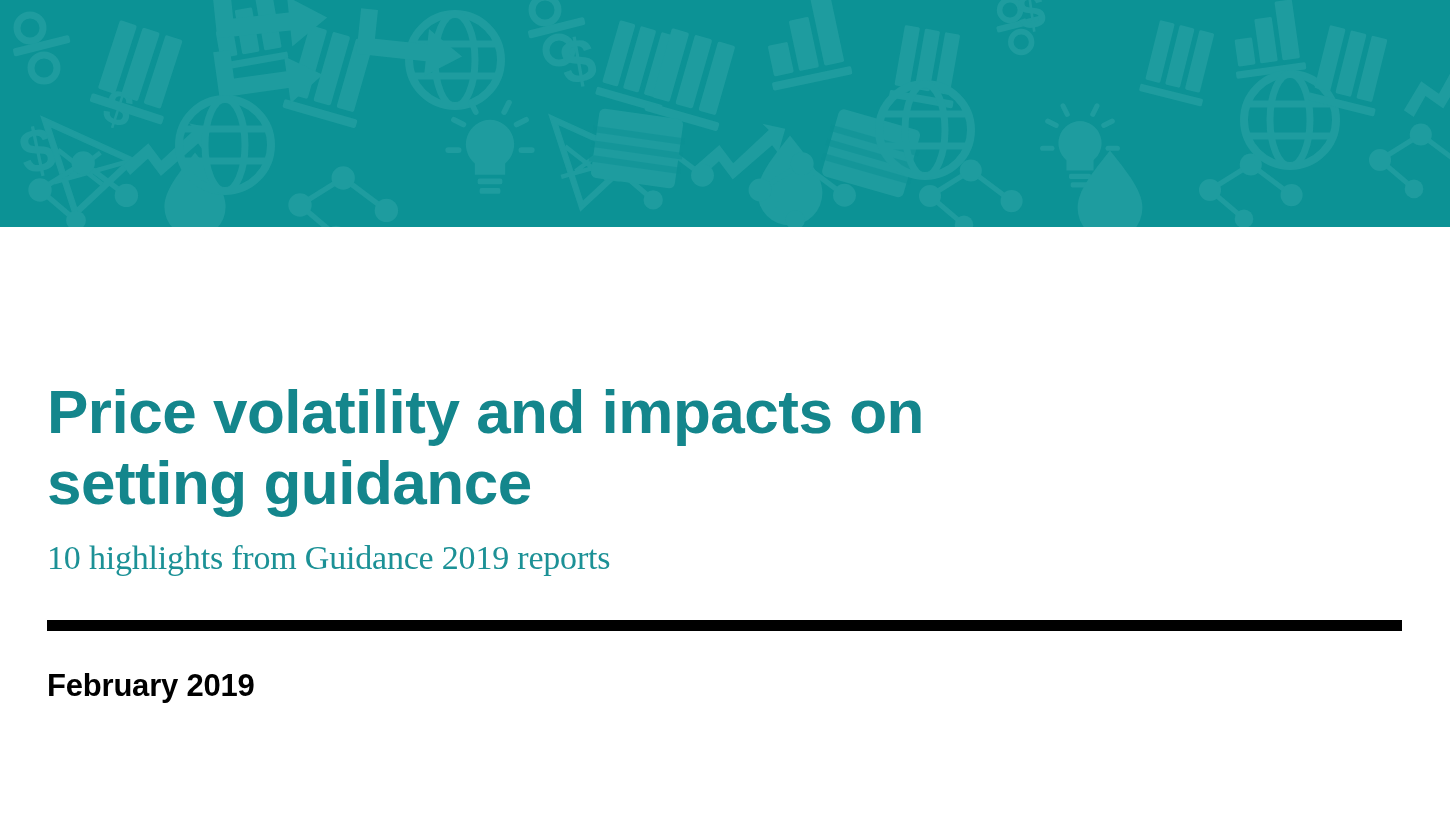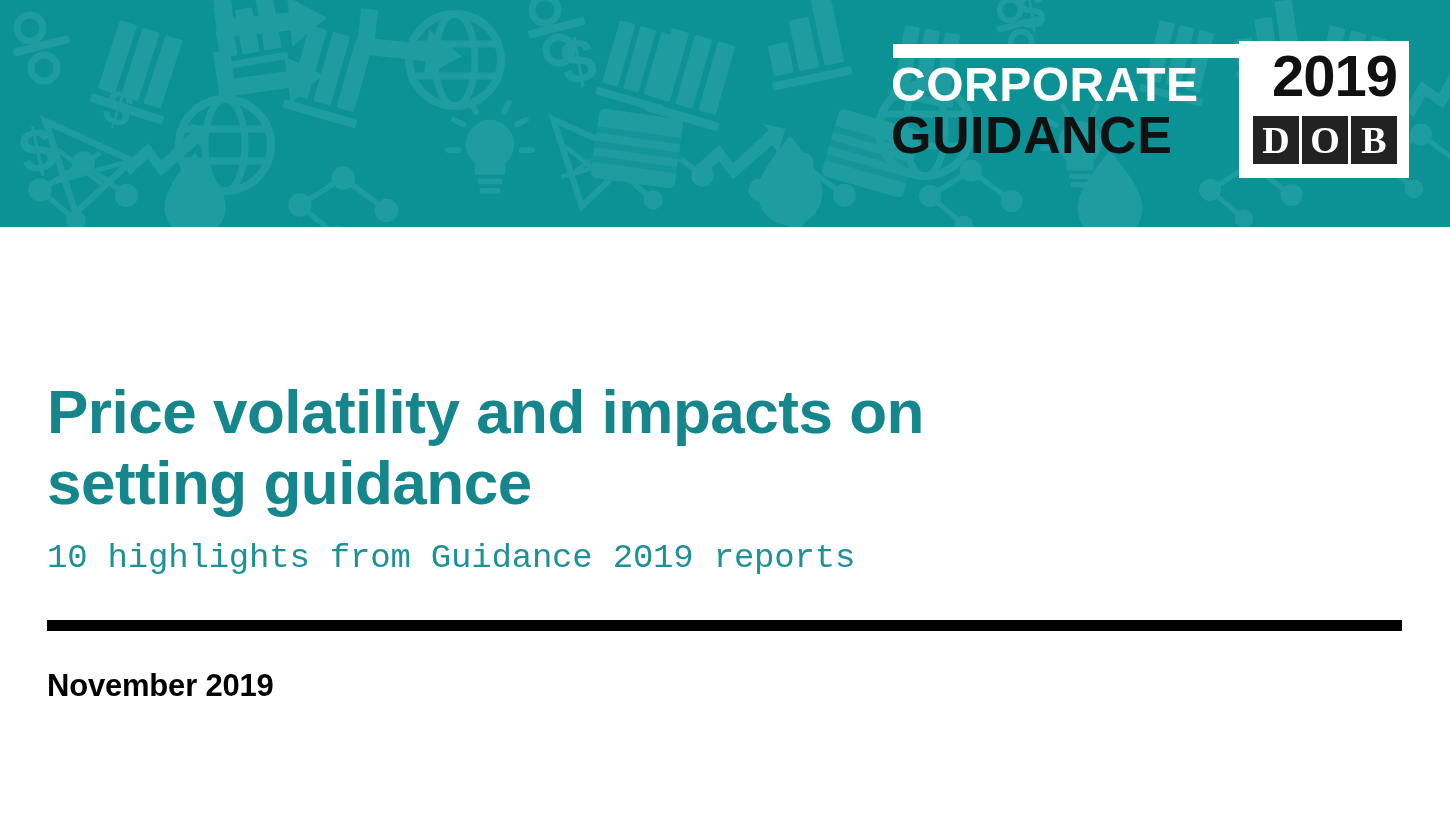--- a/index.html
+++ b/index.html
@@ -137,21 +137,21 @@
     line-height: 71px;
     letter-spacing: -0.5px;
     color: #14868c;
   }
   .slide-subtitle {
     position: absolute;
     left: 47px;
     top: 536px;
     width: 1000px;
     margin: 0;
-    font-family: Liberation Mono, monospace;
+    font-family: Liberation Serif, serif;
     font-weight: normal;
     font-size: 34px;
     line-height: 44px;
     letter-spacing: -0.2px;
     color: #1c9196;
   }
   .divider-rule {
     position: absolute;
     left: 47px;
     top: 620px;
@@ -396,35 +396,23 @@
           <g transform="translate(1380,160) scale(0.85)">
               <use href="#net"></use>
             </g>
           <g transform="translate(1395,60) rotate(-10) scale(0.85)">
               <use href="#zig"></use>
             </g>
         </g>
       </svg>
     </div>
 
-    <div class="logo-lockup">
-      <div class="logo-white-panel"></div>
-      <div class="logo-topbar"></div>
-      <div class="logo-word-corporate">CORPORATE</div>
-      <div class="logo-word-guidance">GUIDANCE</div>
-      <div class="logo-year">2019</div>
-      <div class="logo-dob">
-        <div class="logo-dob-cell">D</div>
-        <div class="logo-dob-cell">O</div>
-        <div class="logo-dob-cell">B</div>
-      </div>
-    </div>
   </div>
 
   <h1 class="slide-title">Price volatility and impacts on setting guidance</h1>
 
   <h2 class="slide-subtitle">10 highlights from Guidance 2019 reports</h2>
 
   <div class="divider-rule"></div>
 
-  <p class="slide-date">November 2019</p>
+  <p class="slide-date">February 2019</p>
 
 </div>
 
 </body></html>

